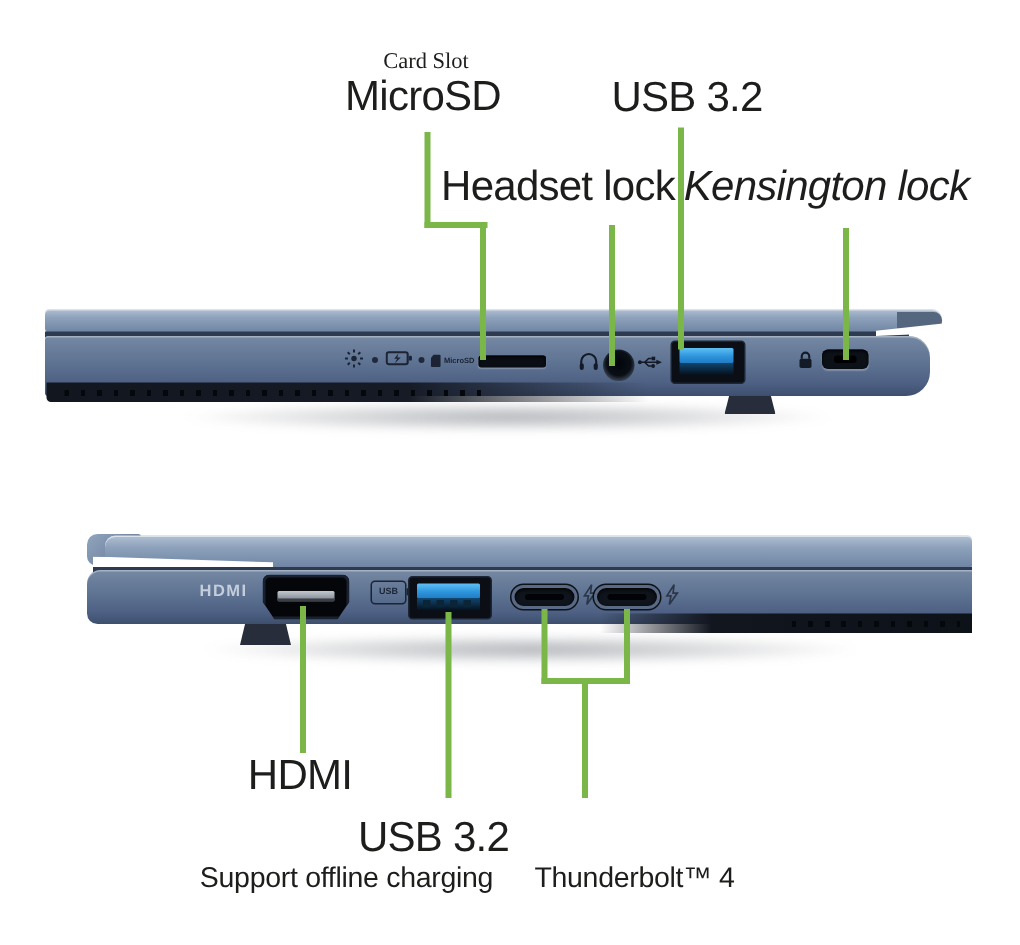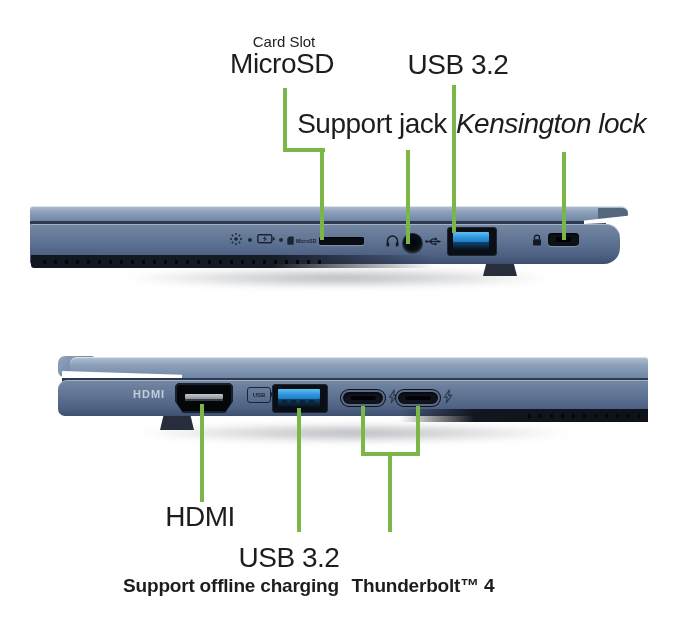--- a/index.html
+++ b/index.html
@@ -4,22 +4,22 @@
 <style>
   html,body{margin:0;padding:0;background:#fff;}
   #canvas{
     position:relative;width:680px;height:630px;background:#ffffff;overflow:hidden;
     font-family:"Liberation Sans","DejaVu Sans",sans-serif;color:#1d1d1b;
   }
   .abs{position:absolute;}
   
   .callout{position:absolute;transform:translateX(-50%);white-space:nowrap;
            font-size:28px;letter-spacing:-0.5px;color:#1d1d1b;z-index:6;}
-  .callout.small{font-size:15px;letter-spacing:0;}
-  .callout.sub{font-size:19px;letter-spacing:-0.2px;font-weight:bold;}
+  .callout.small{font-size:15px;letter-spacing:0;font-family:Liberation Serif, serif;}
+  .callout.sub{font-size:19px;letter-spacing:-0.2px;}
   
   .gline{position:absolute;background:#7ab648;z-index:5;}
   
   .lid-top{background:linear-gradient(180deg,#b2c1d4 0%,#8ea2bb 35%,#6d83a2 100%);
            box-shadow:inset 0 1px 0 rgba(255,255,255,.55);}
   .base{background:linear-gradient(180deg,#7589a4 0%,#5e7292 45%,#4e6184 78%,#3e4f6e 100%);
         box-shadow:inset 0 1px 0 rgba(255,255,255,.35);}
   .seam{background:#2e3a50;}
   .darkstrip{background:linear-gradient(90deg,#12161f 0%,#161b26 60%,rgba(22,27,38,0) 100%);}
   .darkstrip.rev{background:linear-gradient(90deg,rgba(18,22,31,0) 0%,#12161f 30%,#0d1118 100%);}
@@ -62,21 +62,21 @@
 </head>
 <body>
 
 <div id="canvas">
 
   <div class="abs" style="left:0;top:0;width:680px;height:315px;">
 
     <div class="callout small" style="left:284px;top:33px;">Card Slot</div>
     <div class="callout" style="left:282px;top:48px;">MicroSD</div>
     <div class="callout" style="left:458px;top:49px;">USB 3.2</div>
-    <div class="callout" style="left:372px;top:108px;">Support jack</div>
+    <div class="callout" style="left:372px;top:108px;">Headset lock</div>
     <div class="callout" style="left:551px;top:108px;font-style:italic;">Kensington lock</div>
 
     <div class="abs shadow" style="left:36px;top:264px;width:604px;height:28px;"></div>
 
     <div class="abs lid-top" style="left:30px;top:206px;width:598px;height:16px;border-radius:3px 7px 5px 3px;z-index:2;"></div>
     <div class="abs" style="left:598px;top:208px;width:30px;height:11px;background:#55677f;border-radius:0 6px 6px 0;z-index:2;"></div>
     <div class="abs seam" style="left:30px;top:221px;width:576px;height:4px;z-index:2;"></div>
     <div class="abs" style="left:584px;top:215px;width:46px;height:9px;background:#ffffff;clip-path:polygon(0 62%,100% 5%,100% 78%,0 100%);z-index:2;"></div>
     <div class="abs base" style="left:30px;top:224px;width:590px;height:40px;border-radius:2px 14px 16px 2px;z-index:2;"></div>
     <div class="abs darkstrip" style="left:31px;top:255px;width:402px;height:13px;z-index:2;border-radius:0 0 0 3px;">

